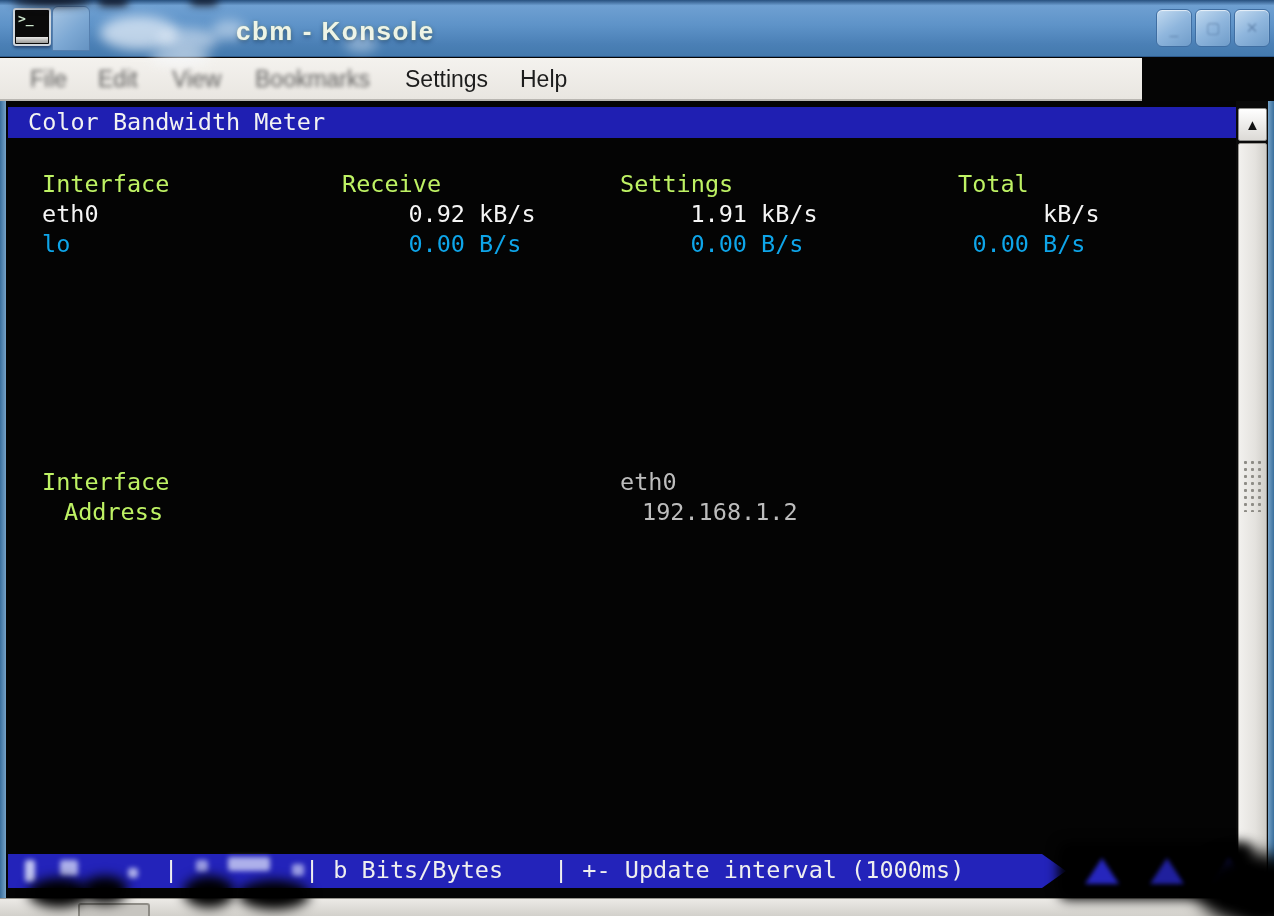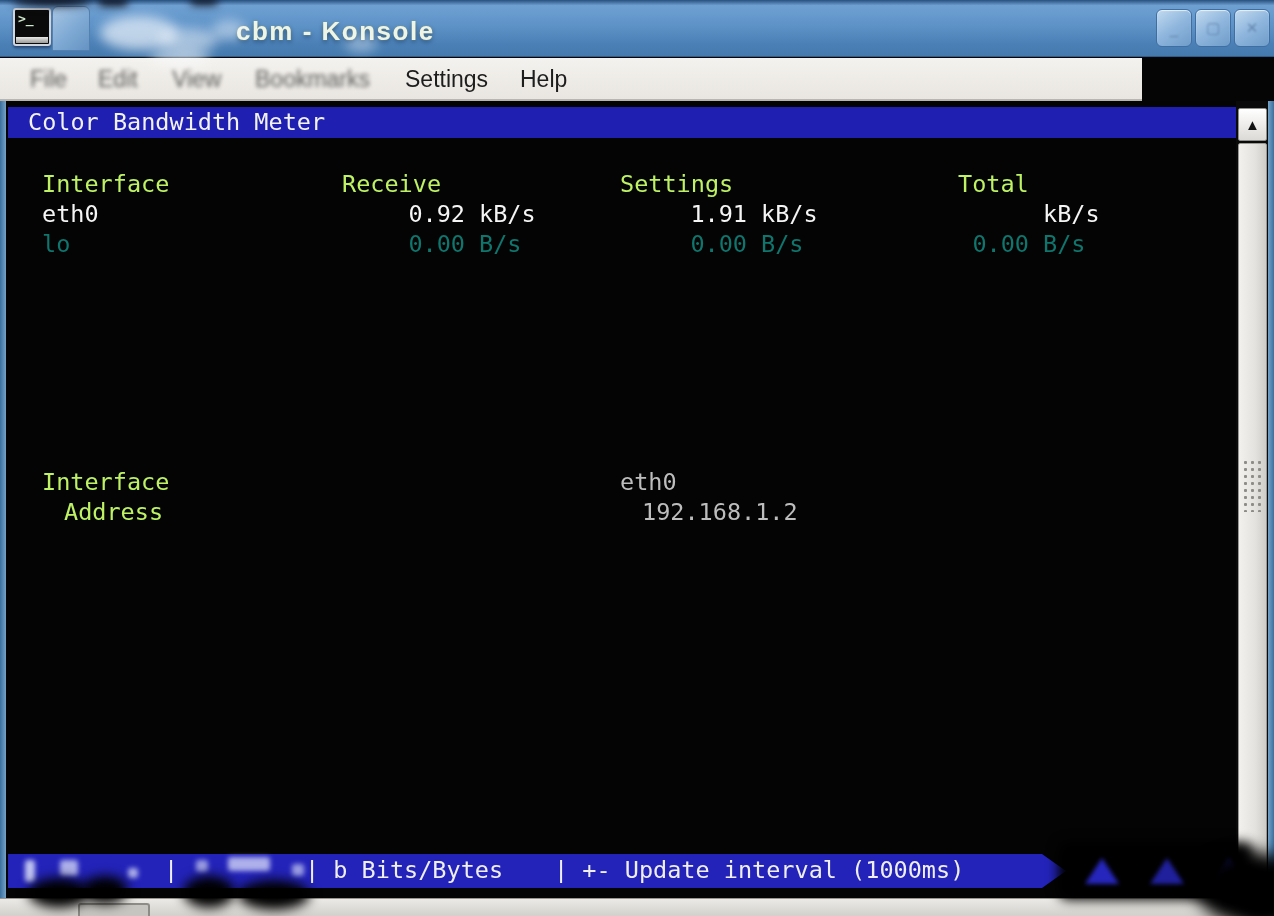--- a/index.html
+++ b/index.html
@@ -35,21 +35,21 @@
   
   .side-frame-left{position:absolute;left:0;top:101px;width:6px;height:797px;
     background:linear-gradient(90deg,#3a6f9d,#76a3c8);}
   .side-frame-right{position:absolute;left:1268px;top:101px;width:6px;height:797px;
     background:linear-gradient(90deg,#76a3c8,#3a6f9d);}
   
   .terminal{position:absolute;left:6px;top:101px;width:1262px;height:797px;background:#040404;}
   .tline{position:absolute;height:30px;font:23.5px/30px "DejaVu Sans Mono",monospace;white-space:pre;}
   .red{color:#bef264;}
   .white{color:#f5f5f5;}
-  .dim{color:#0f766e;}
+  .dim{color:#0ea5e9;}
   .val2{color:#bdbdbd;}
   .term-titlebar{position:absolute;left:2px;top:6px;width:1228px;height:31px;background:#1f1fb2;}
   .term-titlebar .tline{left:20px;top:0px;color:#f2f2f2;}
   
   .c-if{left:36px;}
   .c-recv-h{left:336px;}
   .c-trans-h{left:614px;}
   .c-total-h{left:952px;}
   .c-recv-v{left:290px;width:169px;text-align:right;}
   .c-trans-v{left:572px;width:169px;text-align:right;}

